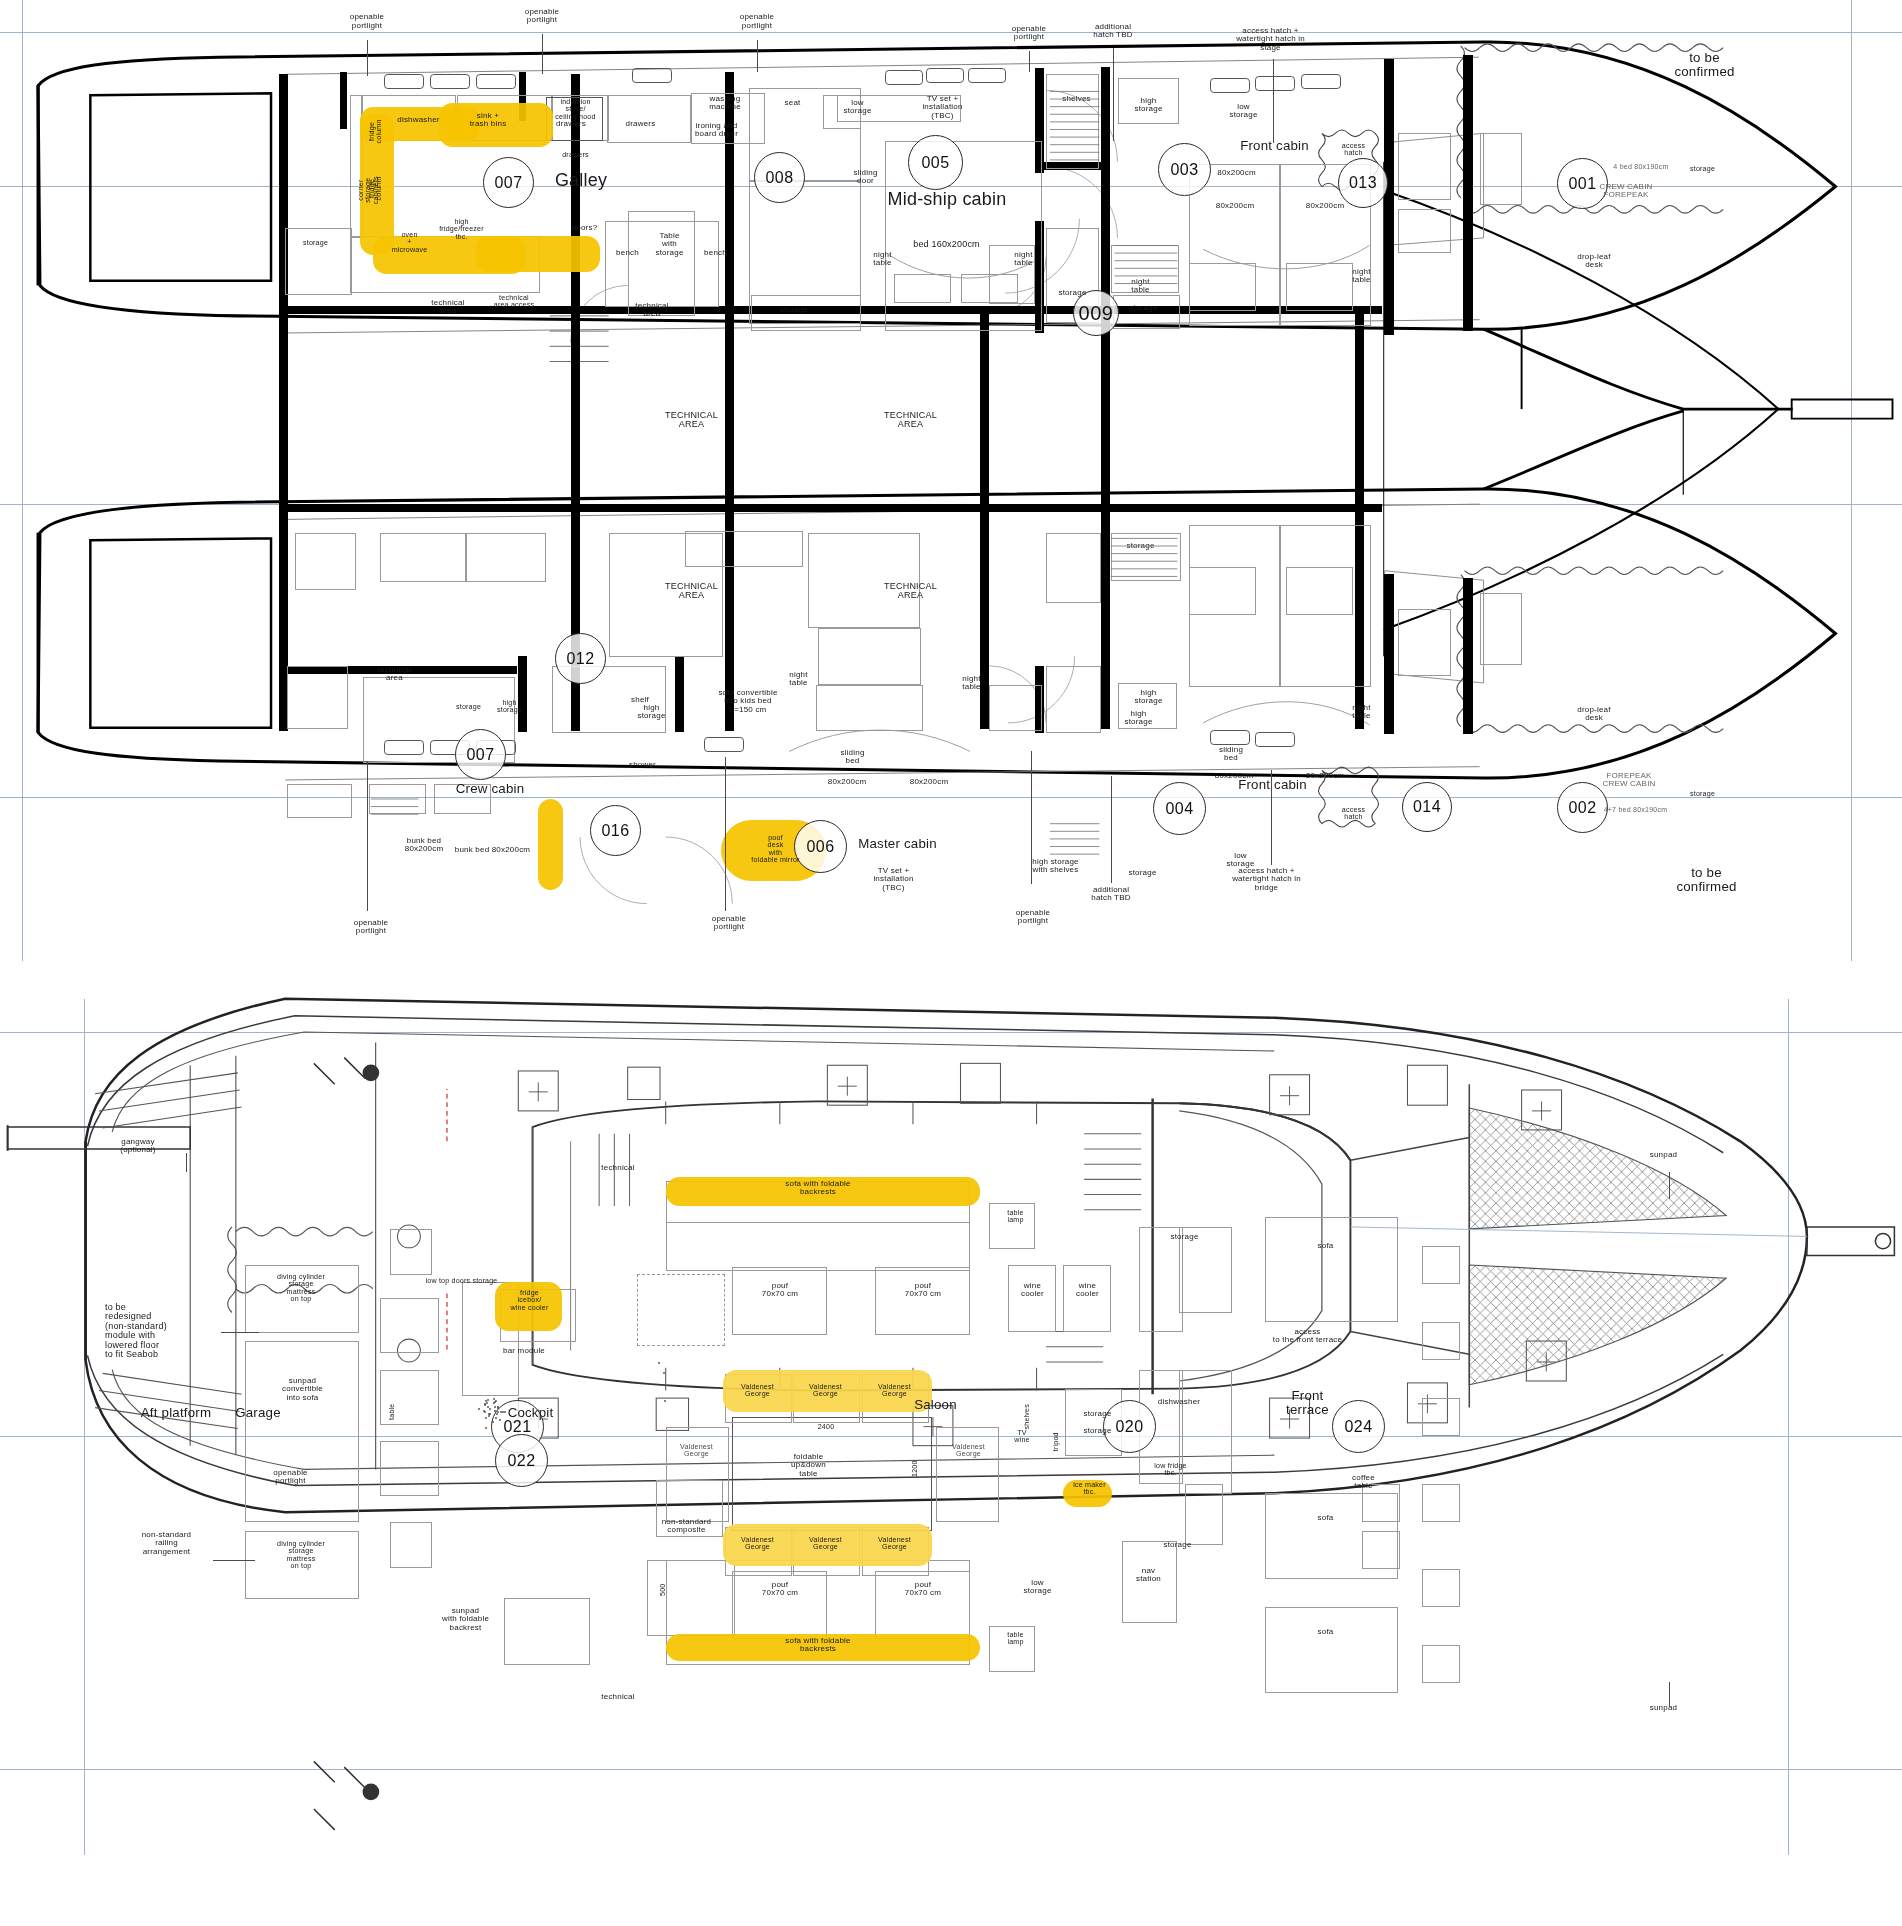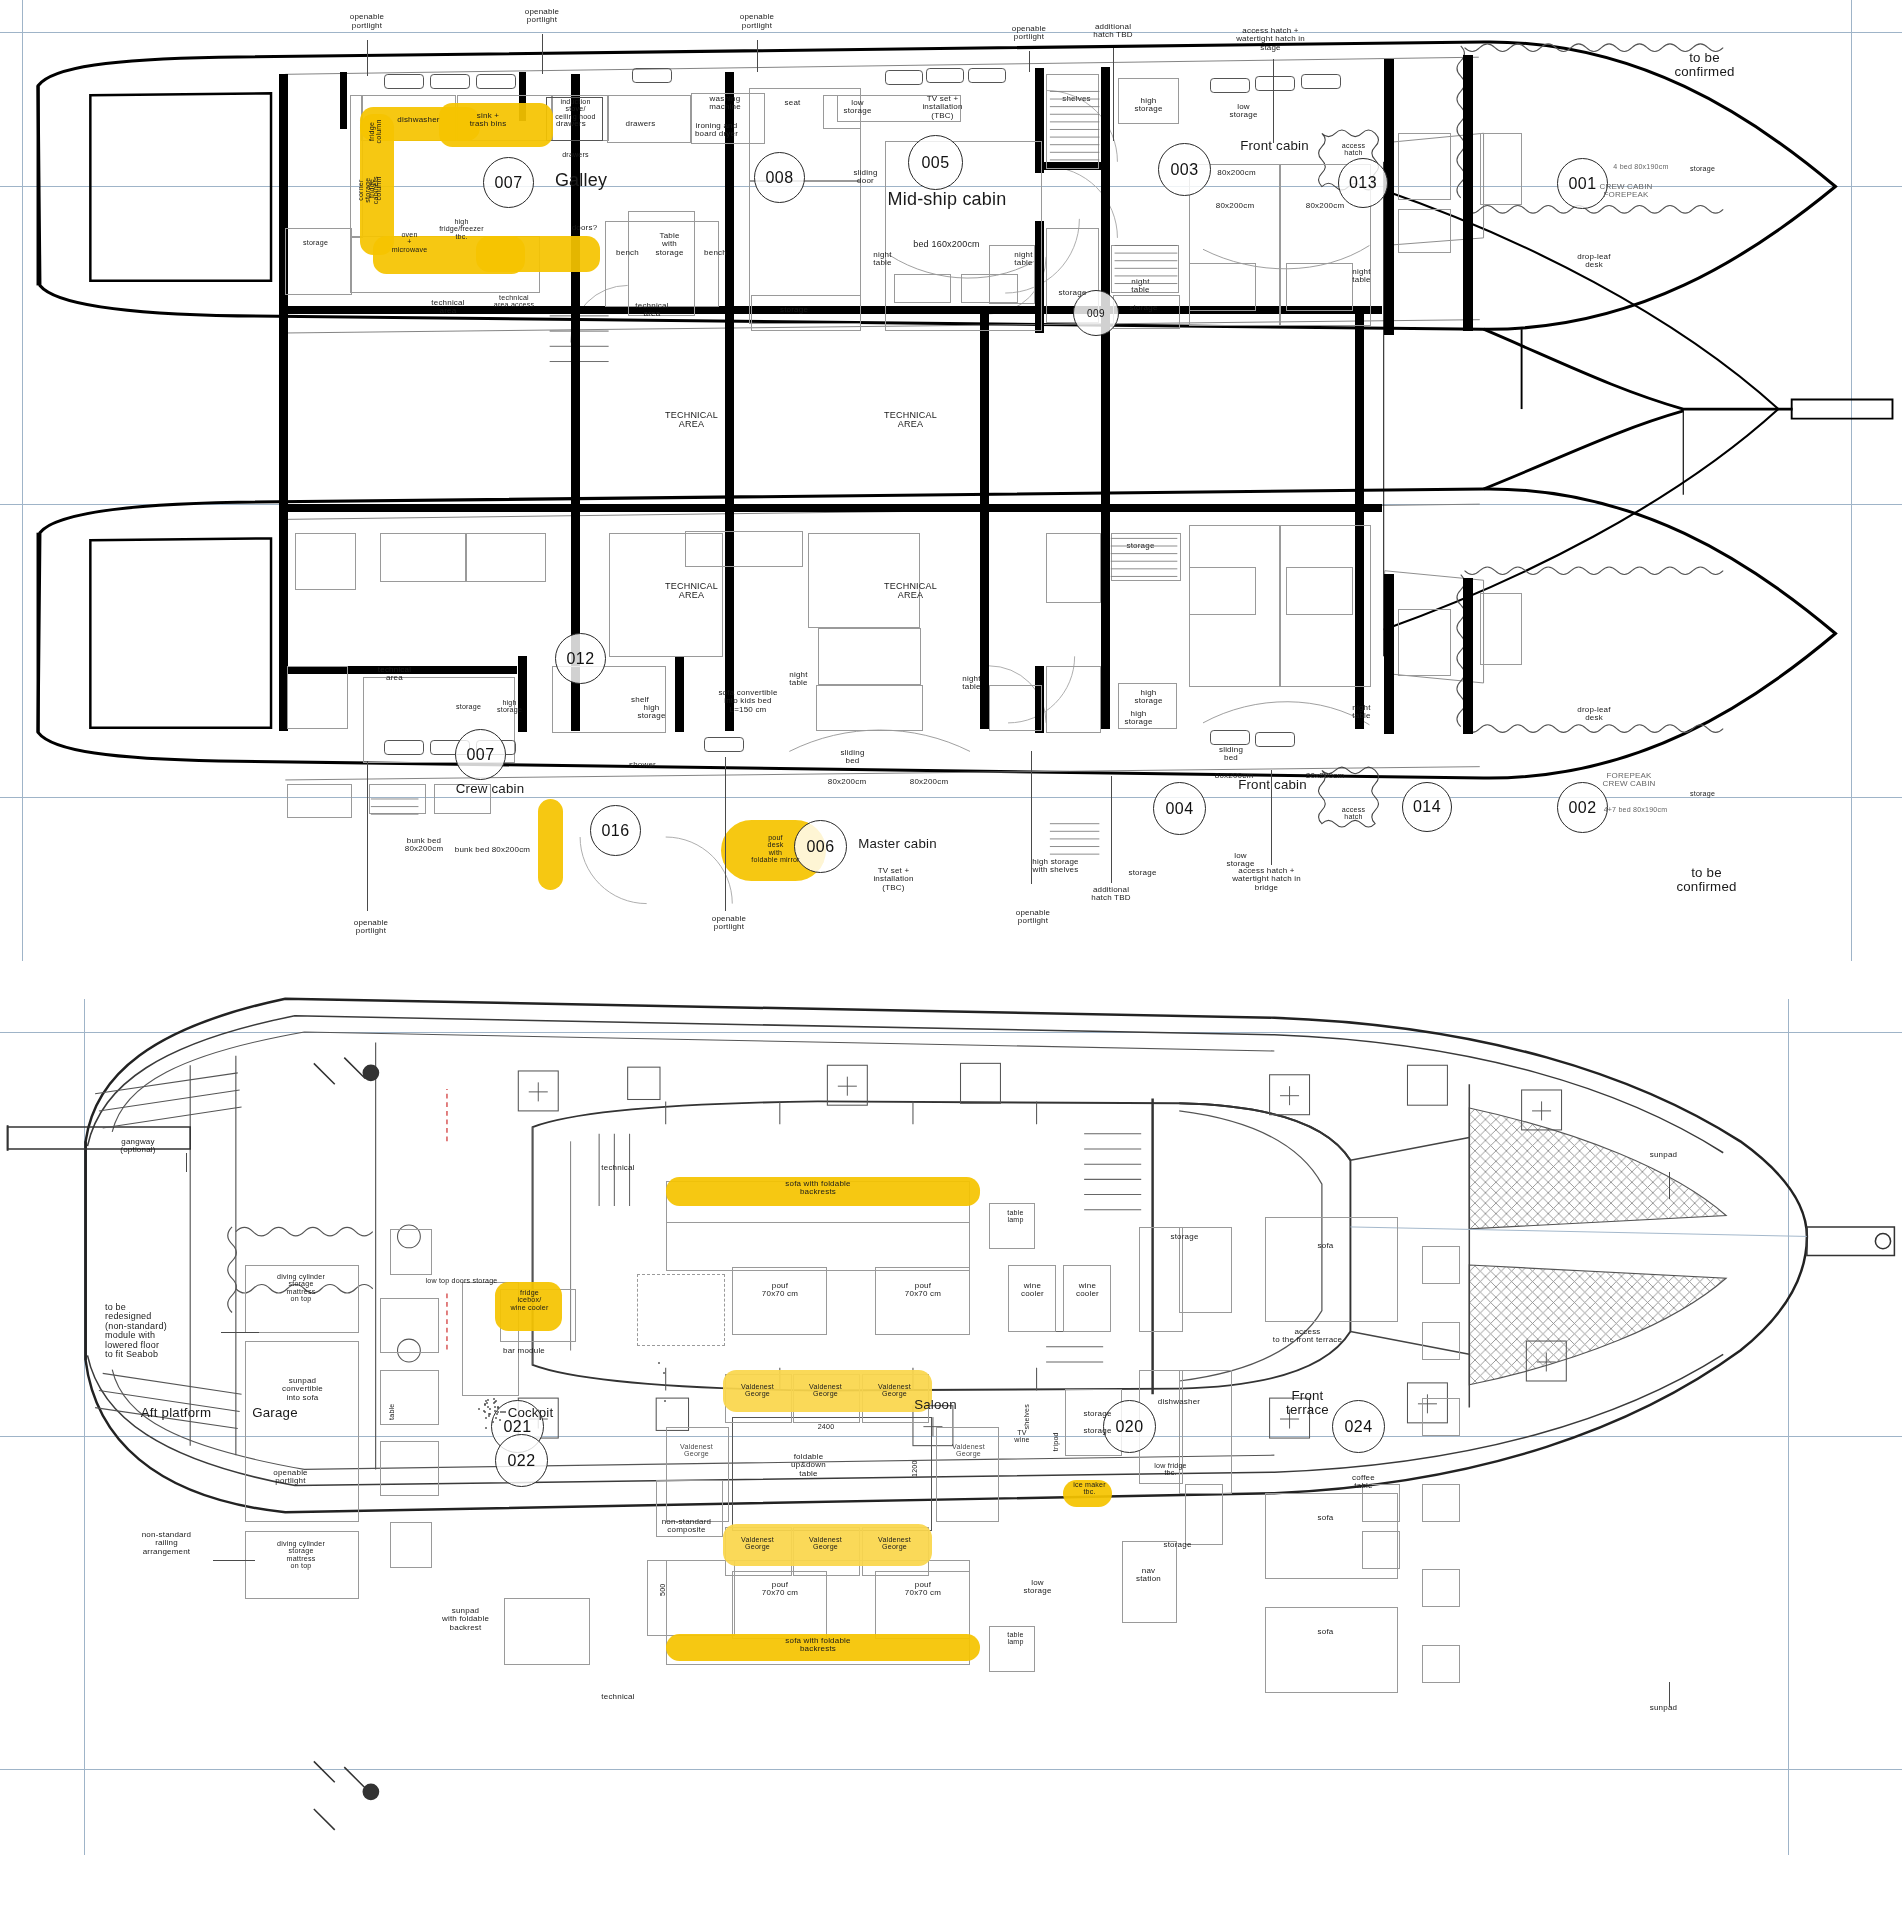--- a/index.html
+++ b/index.html
@@ -20,21 +20,21 @@
   .box.k{border-color:#555;}
 
   
   .hl{position:absolute;background:#F5C400;border-radius:13.3px;opacity:.93;}
   .hl.pale{background:#FAD64B;}
 
   
   .tag{position:absolute;border:1.9px solid #2a2a2a;border-radius:50%;
        display:flex;align-items:center;justify-content:center;
        font-size:16px;letter-spacing:0.5px;background:rgba(255,255,255,.82);color:#111;}
-  .tag.sm{font-size:10px;border-width:1.5px;}
+  .tag.sm{font-size:20px;border-width:1.5px;}
 
   
   svg.layer{position:absolute;left:0;top:0;width:1902px;height:1927px;pointer-events:none;}
 
   
   .led{position:absolute;background:#4a4a4a;}
   .centerline{position:absolute;background:#9fb4c8;height:1px;}
   .vguide{position:absolute;background:#9fb4c8;width:1px;}
 </style>
 </head>
@@ -736,21 +736,21 @@
 
   <div class="tag" style="left:488px;top:1413px;width:0;height:0;"></div>
   <div class="tag" style="left:497px;top:1411px;width:0;height:0;"></div>
 
   <div class="tag" style="left:496px;top:1413px;width:0;height:0;"></div>
 
   <div class="tag" style="left:495px;top:1434px;width:51px;height:51px;">022</div>
 
   <div class="lbl m" style="left:888px;top:1398px;width:95px;">Saloon</div>
   <div class="lbl m" style="left:483px;top:1406px;width:95px;">Cockpit</div>
-  <div class="lbl m" style="left:232px;top:1406px;width:86px;">Garage</div>
+  <div class="lbl m" style="left:215px;top:1406px;width:86px;">Garage</div>
   <div class="lbl m" style="left:114px;top:1406px;width:124px;">Aft platform</div>
   <div class="lbl m" style="left:1255px;top:1389px;width:105px;">Front
 terrace</div>
 
   <div class="lbl xs" style="left:95px;top:1138px;width:86px;">gangway
 (optional)</div>
   <div class="lbl s" style="left:105px;top:1303px;width:114px;text-align:left;">to be
 redesigned
 (non-standard)
 module with

